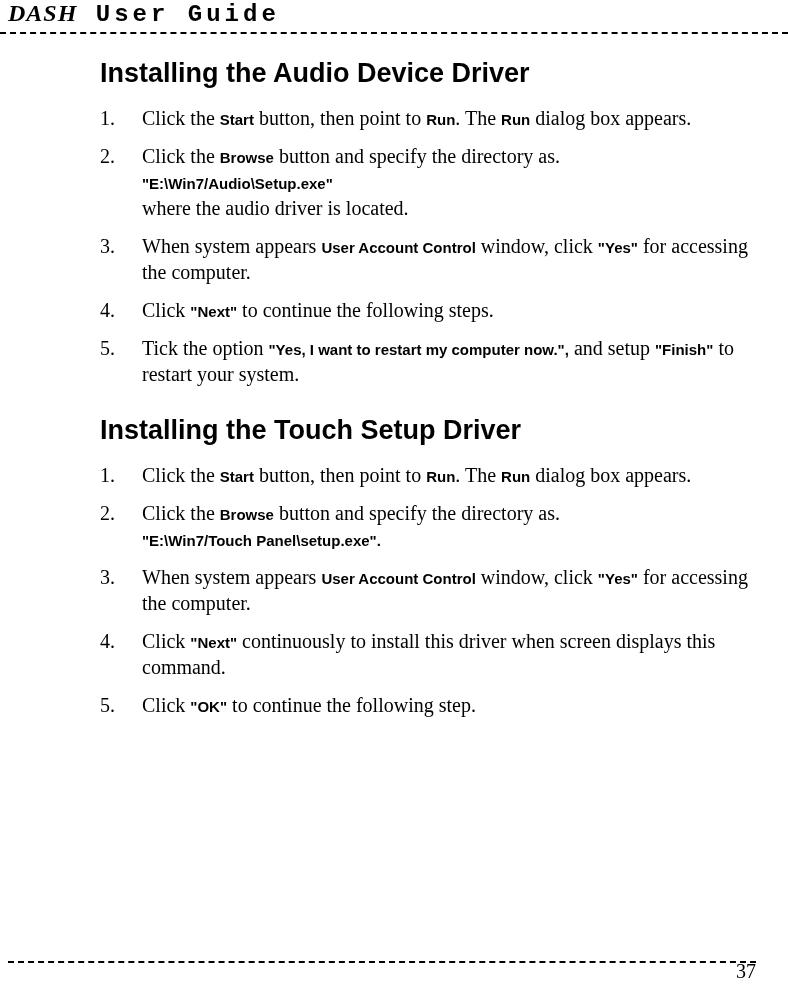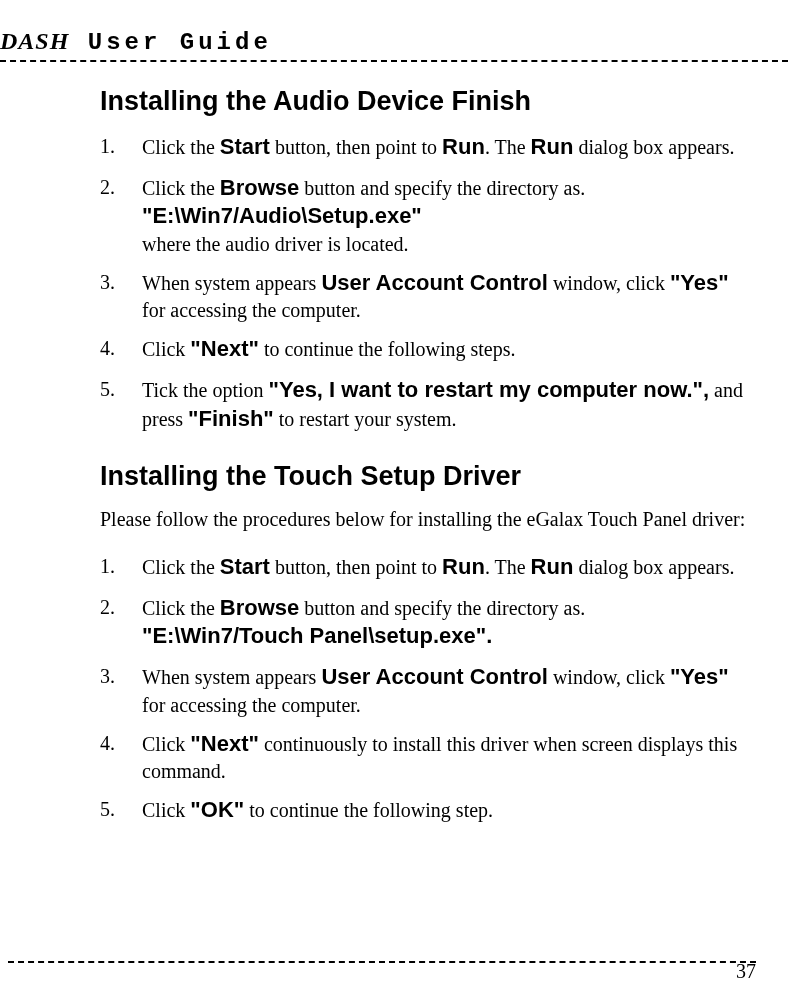--- a/index.html
+++ b/index.html
@@ -10,24 +10,23 @@
     body {
       width: 788px;
       height: 1003px;
       background: #ffffff;
       font-family: Arial, Helvetica, sans-serif;
       color: #000;
       position: relative;
       padding: 0;
     }
     .header {
-      padding: 0 8px 4px 0;
+      padding: 0 8px 4px 8px;
       border-bottom: 2px dashed #000;
       margin-bottom: 4px;
-      margin-top: 28px;
     }
     .header-title {
       font-family: "Courier New", monospace;
       font-size: 24px;
       letter-spacing: 4px;
       font-weight: bold;
     }
     .header-title .dash {
       font-family: "Bookman Old Style", serif;
       letter-spacing: 1px;
@@ -72,21 +71,21 @@
     }
     ol li::before {
       content: counter(item) ".";
       position: absolute;
       left: 0;
       font-family: "Times New Roman", serif;
     }
     .b {
       font-weight: bold;
       font-family: Arial, sans-serif;
-      font-size: 22px;
+      font-size: 15px;
     }
     .footer-line {
       position: absolute;
       bottom: 40px;
       left: 8px;
       right: 32px;
       border-top: 2px dashed #000;
     }
     .page-number {
       position: absolute;
@@ -98,33 +97,32 @@
   </style>
 </head>
 <body>
 
 <div class="header">
   <span class="header-title"><span class="dash">DASH</span> <span>User Guide</span></span>
 </div>
 
 <div class="content">
 
-  <h2>Installing the Audio Device Finish</h2>
+  <h2>Installing the Audio Device Driver</h2>
 
 
   <ol>
     <li><span>Click the </span><span class="b">Start</span><span> button, then point to </span><span class="b">Run</span><span>. The </span><span class="b">Run</span><span> dialog box appears.</span></li>
     <li><span>Click the </span><span class="b">Browse</span><span> button and specify the directory as.</span><br><span class="b">"E:\Win7/Audio\Setup.exe"</span><br><span>where the audio driver is located.</span></li>
     <li><span>When system appears </span><span class="b">User Account Control</span><span> window, click </span><span class="b">"Yes"</span><span> for accessing the computer.</span></li>
     <li><span>Click </span><span class="b">"Next"</span><span> to continue the following steps.</span></li>
-    <li><span>Tick the option </span><span class="b">"Yes, I want to restart my computer now.",</span><span> and press </span><span class="b">"Finish"</span><span> to restart your system.</span></li>
+    <li><span>Tick the option </span><span class="b">"Yes, I want to restart my computer now.",</span><span> and setup </span><span class="b">"Finish"</span><span> to restart your system.</span></li>
   </ol>
 
   <h2>Installing the Touch Setup Driver</h2>
-  <p class="intro">Please follow the procedures below for installing the eGalax Touch Panel driver:</p>
 
 
   <ol>
     <li><span>Click the </span><span class="b">Start</span><span> button, then point to </span><span class="b">Run</span><span>. The </span><span class="b">Run</span><span> dialog box appears.</span></li>
     <li><span>Click the </span><span class="b">Browse</span><span> button and specify the directory as.</span><br><span class="b">"E:\Win7/Touch Panel\setup.exe".</span></li>
     <li><span>When system appears </span><span class="b">User Account Control</span><span> window, click </span><span class="b">"Yes"</span><span> for accessing the computer.</span></li>
     <li><span>Click </span><span class="b">"Next"</span><span> continuously to install this driver when screen displays this command.</span></li>
     <li><span>Click </span><span class="b">"OK"</span><span> to continue the following step.</span></li>
   </ol>
 

